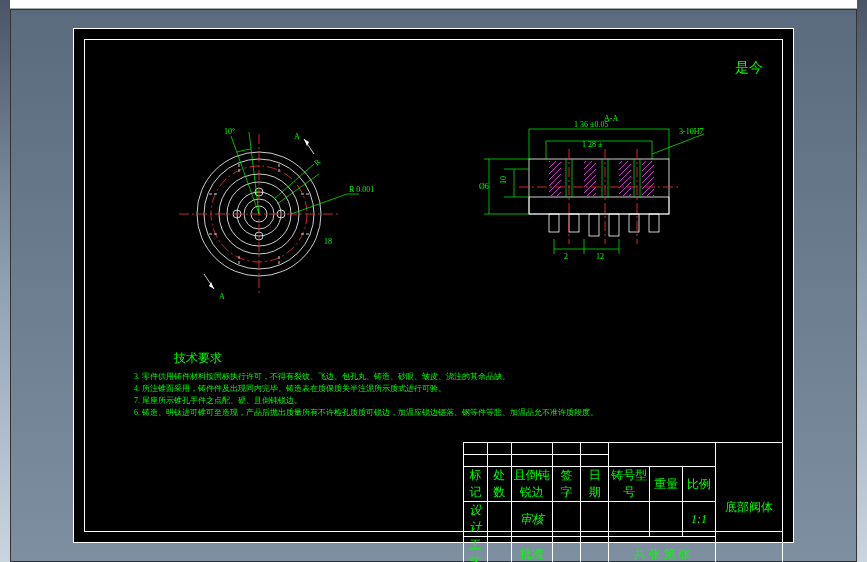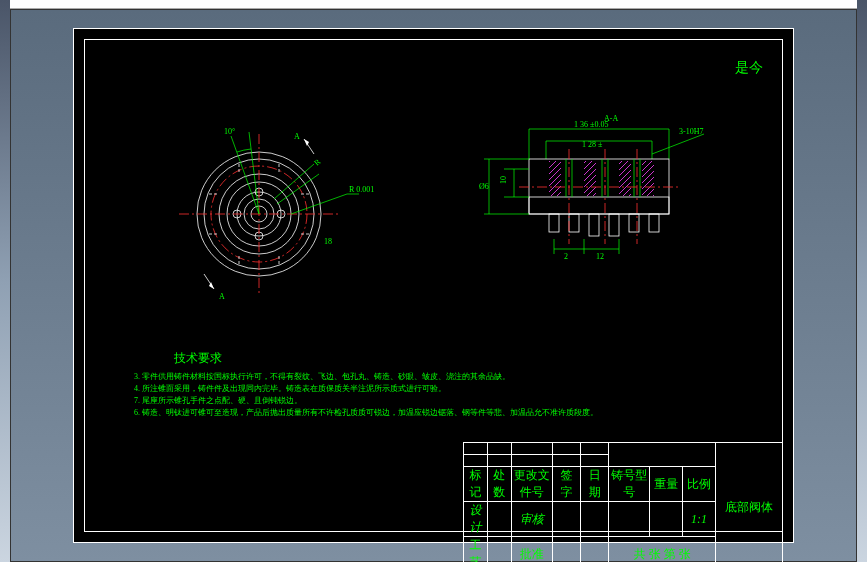--- a/index.html
+++ b/index.html
@@ -268,21 +268,21 @@
           <tr style="height:12px;">
             <td></td>
                 <td></td>
                 <td></td>
                 <td></td>
                 <td></td>
           </tr>
           <tr style="height:14px;">
             <td>标记</td>
             <td>处数</td>
-            <td>更改文件号</td>
+            <td>且倒钝锐边</td>
             <td>签 字</td>
             <td>日期</td>
             <td style="width:40px;">铸号型号</td>
             <td style="width:30px;font-family:Liberation Serif, serif;">重量</td>
             <td style="width:30px;">比例</td>
           </tr>
           <tr style="height:14px;font-style:italic;">
             <td>设计</td>
                 <td></td>
             <td>审核</td>

